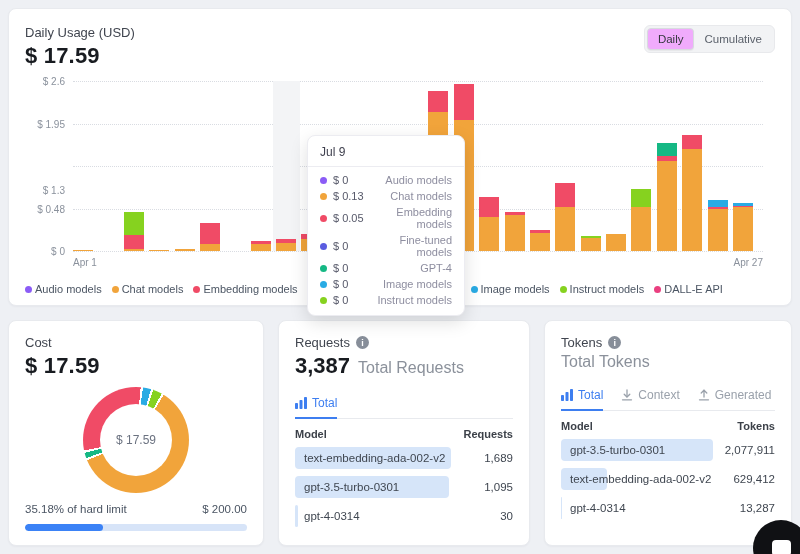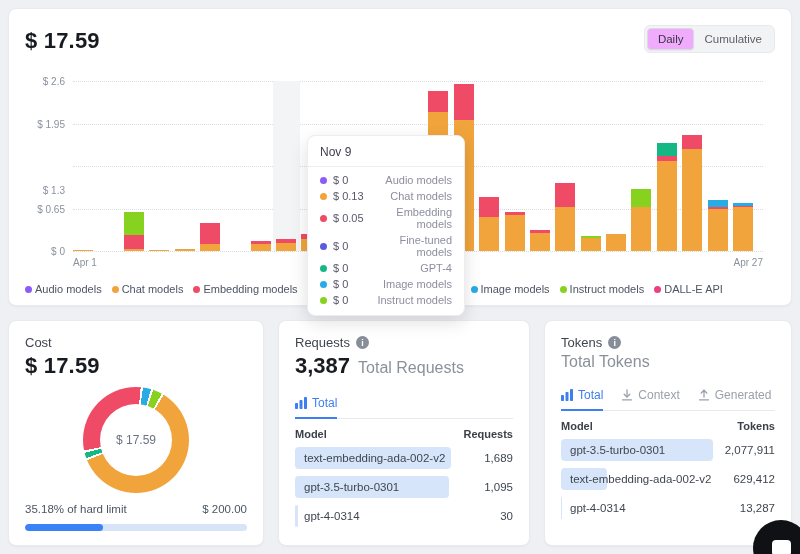--- a/index.html
+++ b/index.html
@@ -73,33 +73,34 @@
   .model-name { position:relative; z-index:1; font-size:11.5px; color:#3f4650; padding-left:9px; white-space:nowrap; }
   .num-cell { width:62px; text-align:right; font-size:11.5px; color:#3f4650; flex:none; }
   
   .chat-widget { position:absolute; left:753px; top:520px; width:56px; height:56px; border-radius:50%; background:#101114; cursor:pointer; display:flex; align-items:center; justify-content:center; }
   .chat-widget .glyph { width:19px; height:16px; background:#fff; border-radius:4px; }
 </style>
 </head>
 <body>
 
 <div class="card usage-card">
+  <div class="card-title">Daily Usage (USD)</div>
   <div class="card-amount">$ 17.59</div>
 
   <div class="toggle">
     <button class="active">Daily</button>
     <button>Cumulative</button>
   </div>
 
   <div class="chart-wrap">
     <div class="yaxis" id="yaxis">
         <div class="ytick" style="top: 0%;">$ 2.6</div>
         <div class="ytick" style="top: 25%;">$ 1.95</div>
         <div class="ytick" style="top: 50%; margin-top: 24px;">$ 1.3</div>
-        <div class="ytick" style="top: 75%;">$ 0.65</div>
+        <div class="ytick" style="top: 75%;">$ 0.48</div>
         <div class="ytick" style="top: 100%;">$ 0</div>
       </div>
     <div class="plot" id="plot">
         <div class="gridline" style="top: 0%;"></div>
         <div class="gridline" style="top: 25%;"></div>
         <div class="gridline" style="top: 50%;"></div>
         <div class="gridline" style="top: 75%;"></div>
         <div class="gridline" style="top: 100%;"></div>
         <div class="hoverband" style="background: rgb(243, 244, 246); left: 199.577px; width: 27px;"></div>
         <div class="bar" style="left: 0px;">
@@ -200,21 +201,21 @@
         <div class="bar" style="left: 660px;">
           <div class="seg" style="height: 43.8077px; background: rgb(241, 164, 59);"></div>
           <div class="seg" style="height: 1.30769px; background: rgb(240, 75, 102);"></div>
           <div class="seg" style="height: 3.26923px; background: rgb(41, 171, 228);"></div>
         </div>
       </div>
     <div class="xlabel left">Apr 1</div>
     <div class="xlabel right">Apr 27</div>
 
     <div class="tooltip">
-      <div class="tooltip-header">Nov 9</div>
+      <div class="tooltip-header">Jul 9</div>
       <div id="tooltip-rows">
           <div class="tt-row">
             <div class="tt-dot" style="background: rgb(139, 92, 246);"></div>
             <div class="tt-val">$ 0</div>
             <div class="tt-label">Audio models</div>
           </div>
           <div class="tt-row">
             <div class="tt-dot" style="background: rgb(241, 164, 59);"></div>
             <div class="tt-val">$ 0.13</div>
             <div class="tt-label">Chat models</div>

